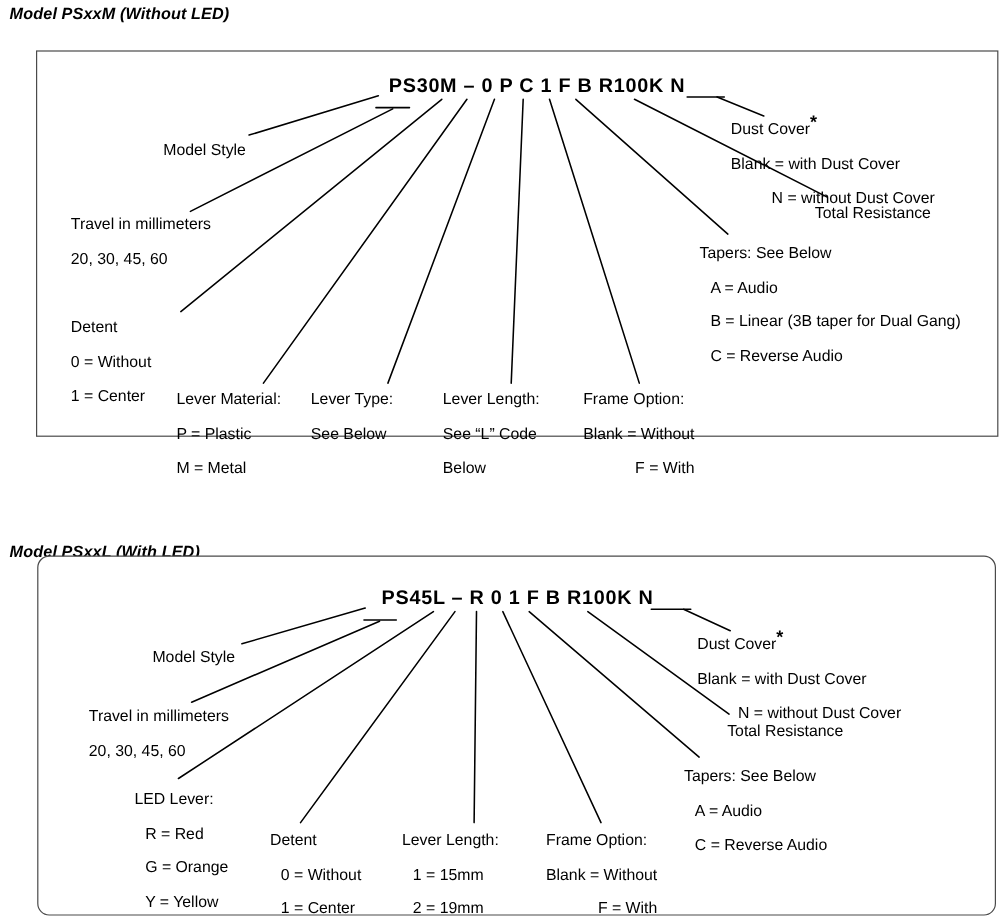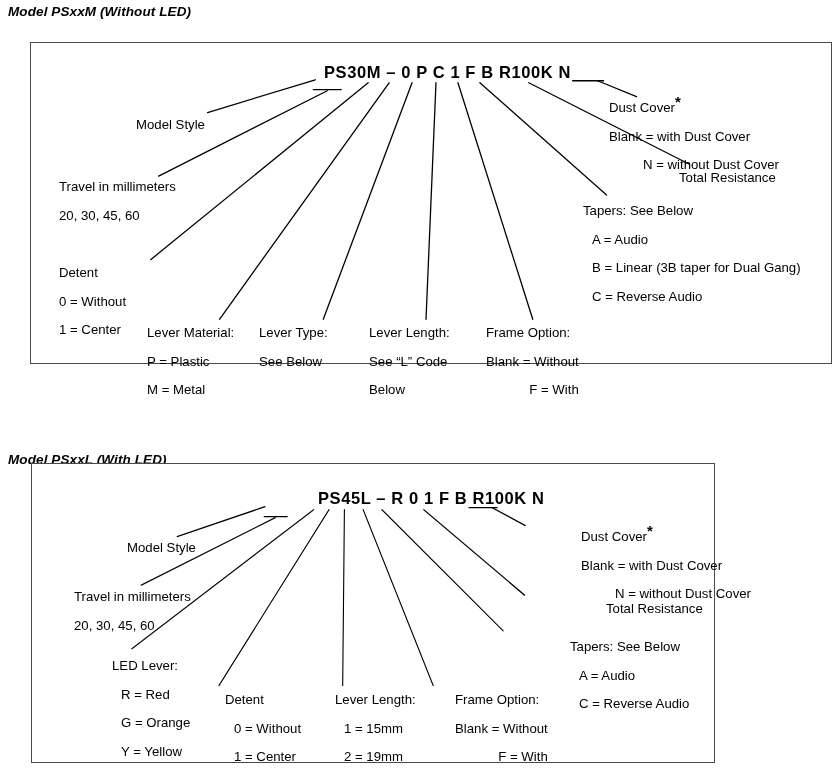--- a/index.html
+++ b/index.html
@@ -154,21 +154,21 @@
       <span class="ln ind1">N = without Dust Cover</span>
     </div>
 
     <div class="lbl" style="left:648px; top:115px;">
       <span class="ln">Total Resistance</span>
     </div>
   </div>
 
   <div class="section-title" style="left:8px; top:425px;margin-top:27px;">Model PSxxL (With LED)</div>
 
-  <div class="diagram-box" style="left:31px; top:463px; width:684px; height:300px;">
+  <div class="diagram-box" style="left:31px; top:463px; width:799px; height:300px;border-radius:10px;">
 
     <svg class="leader-svg" viewBox="0 0 799 300" preserveAspectRatio="none">
       <g stroke="#000000" stroke-width="1.3" fill="none" stroke-linecap="round">
 
         <line x1="170" y1="73" x2="273" y2="43"></line>
 
         <line x1="272" y1="53" x2="299" y2="53"></line>
 
         <line x1="128" y1="122" x2="285" y2="54"></line>
 

